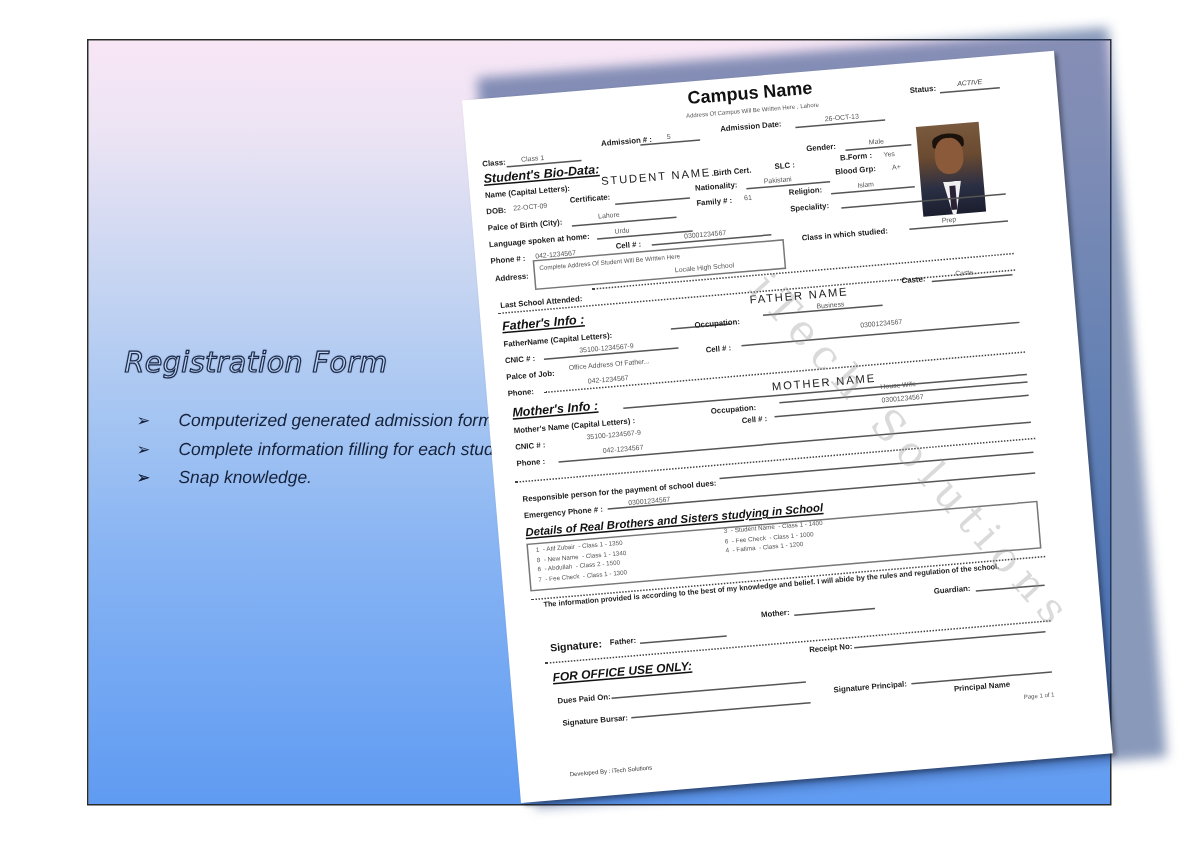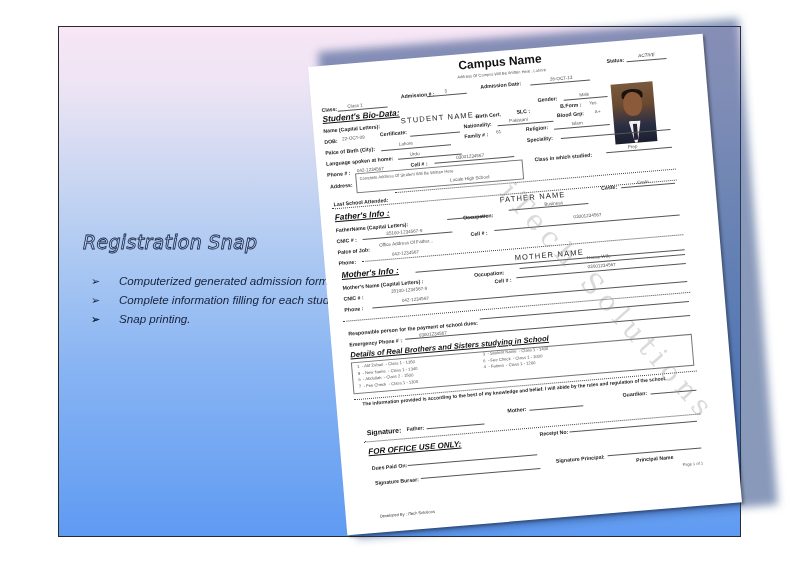--- a/index.html
+++ b/index.html
@@ -42,26 +42,26 @@
   .address-box { position:absolute; border:0.6px solid #777; }
   .sib-box { position:absolute; border:0.6px solid #777; }
   .watermark { position:absolute; left:200px; top:126px; font-family:"DejaVu Serif", serif;
                font-size:28px; color:rgba(150,150,150,0.35); letter-spacing:6px;
                transform:rotate(53deg); transform-origin:0 0; white-space:nowrap; pointer-events:none; }
 </style>
 </head>
 <body>
 
 <div class="slide">
-  <div class="slide-title">Registration Snap</div>
+  <div class="slide-title">Registration Form</div>
   <ul class="bullets">
     <li><span class="arrow">➢</span><span>Computerized generated admission form.</span></li>
     <li><span class="arrow">➢</span><span>Complete information filling for each student.</span></li>
     <li><span class="arrow">➢</span></li>
-    <li><span class="arrow">➢</span><span>Snap printing.</span></li>
+    <li><span class="arrow">➢</span><span>Snap knowledge.</span></li>
   </ul>
 </div>
 
 <div class="doc-shadow"></div>
 
 <div class="doc">
 
   <div class="abs" style="left:150px;top:4px;font-size:12px;font-weight:bold;">Campus Name</div>
   <div class="abs val" style="left:148px;top:20px;font-size:4px;">Address Of Campus Will Be Written Here , Lahore</div>
   <div class="abs lbl" style="left:298px;top:16px;">Status:</div>

